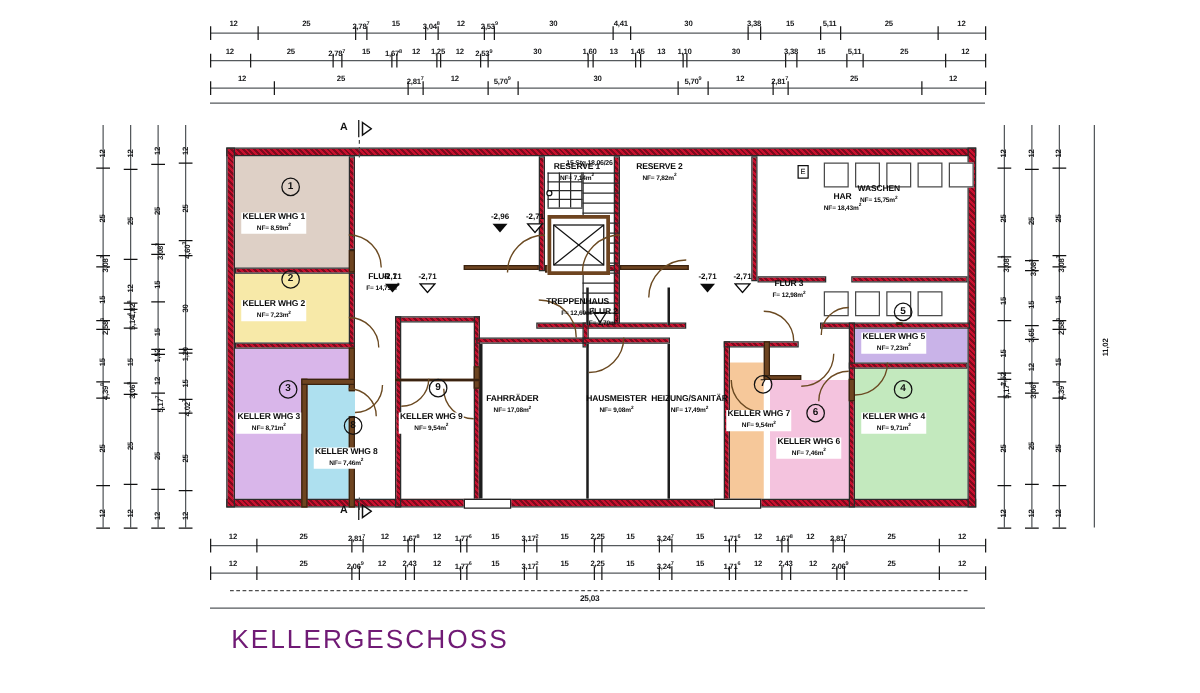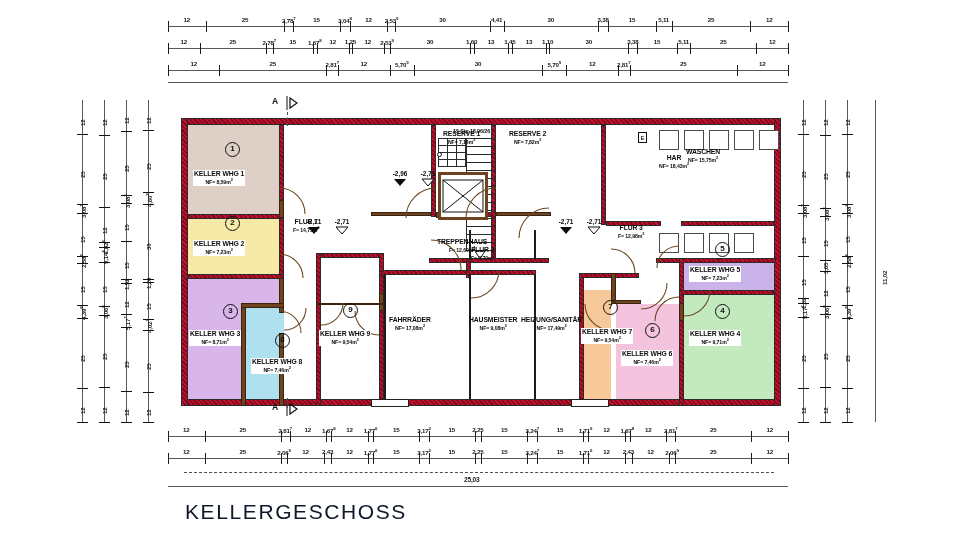--- a/index.html
+++ b/index.html
@@ -55,21 +55,21 @@
   .stepgrid{position:absolute;}
   .stepgrid i{position:absolute;background:#2a2a2a;height:1px;left:0;right:0;}
   .stepgrid b{position:absolute;background:#2a2a2a;width:1px;top:0;bottom:0;}
 
   .appliance{position:absolute;border:1px solid #4a4a4a;background:#ffffff;}
 
   .sectmark{position:absolute;font-size:8.5px;font-weight:700;color:#111;}
   .sectarrow{position:absolute;}
 
   #title{position:absolute;left:185px;top:500px;font-size:21px;
-      letter-spacing:1.6px;color:#0f172a;font-weight:400;
+      letter-spacing:1.6px;color:#701a75;font-weight:400;
       font-family:"Liberation Sans",sans-serif;}
 
   .dashed{position:absolute;border-top:1px dashed #4d4d4d;}
   .dashedv{position:absolute;border-left:1px dashed #4d4d4d;}
 </style>
 </head>
 <body>
 
 <div id="stage">
 

